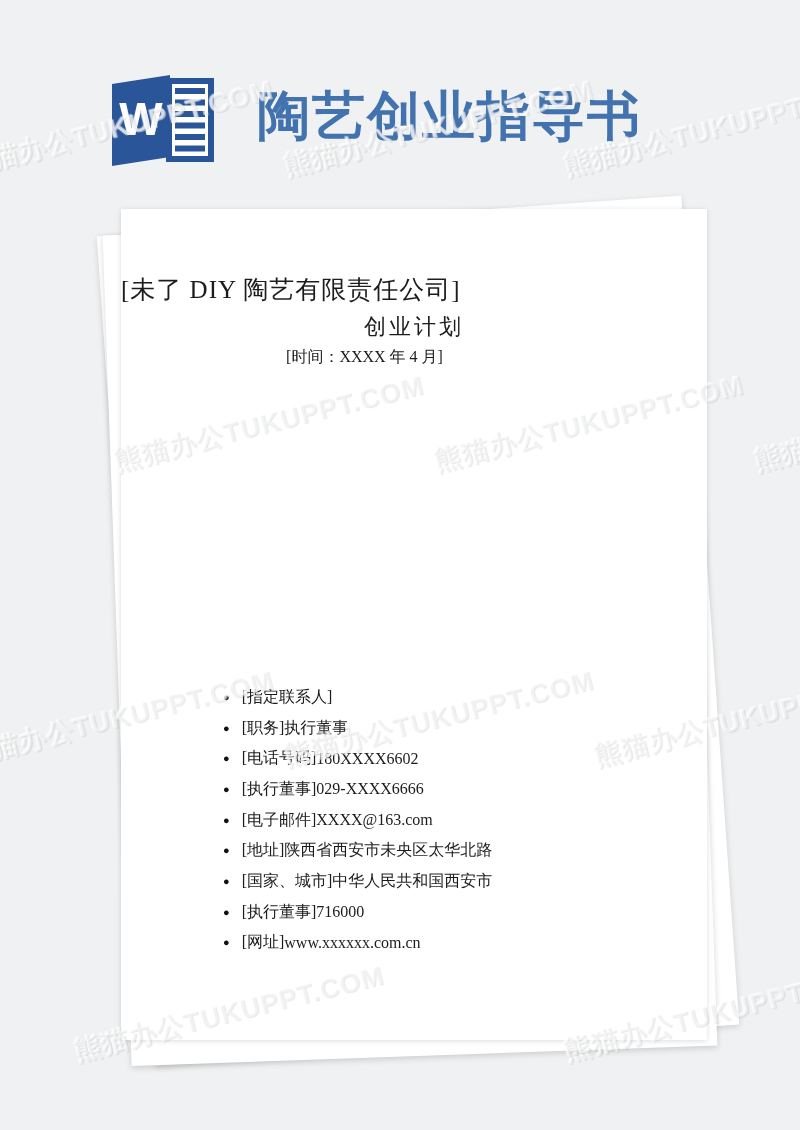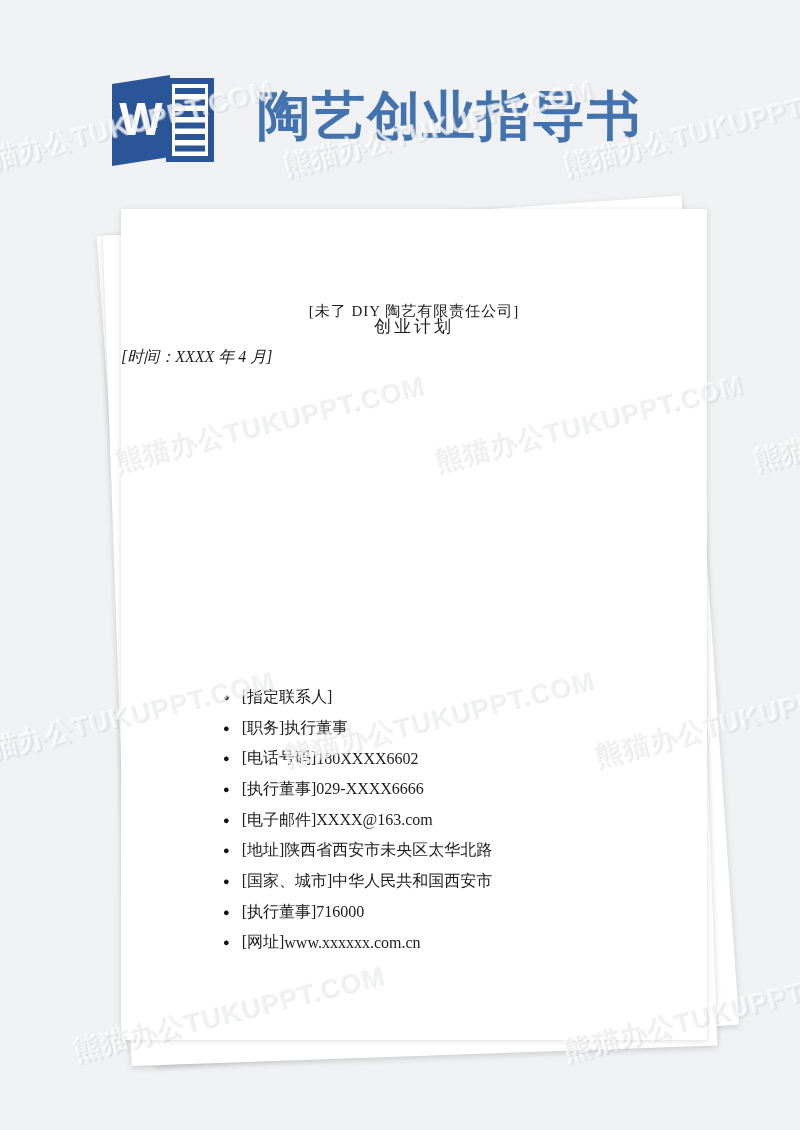--- a/index.html
+++ b/index.html
@@ -59,48 +59,46 @@
   }
   .sheet-main {
     box-shadow: 0 1px 5px rgba(0,0,0,0.14);
     font-family: "Liberation Serif", "DejaVu Serif", serif;
     color: #1c1c1c;
   }
 
   
   .doc-company {
     position: absolute;
-    left: 0; top: 89px;
+    left: 0; top: 68px;
     width: 100%;
-    text-align: center;
-    font-size: 15px;
+    font-size: 25px;
     line-height: 26px;
     letter-spacing: 1px;
     white-space: nowrap;
   }
   .doc-subtitle {
     position: absolute;
     left: 0; top: 105px;
     width: 100%;
     text-align: center;
-    font-size: 17px;
+    font-size: 22px;
     line-height: 26px;
     letter-spacing: 3px;
     white-space: nowrap;
   }
   .doc-date {
     position: absolute;
     left: 0; top: 138px;
     width: 100%;
-    text-align: left;
+    text-align: center;
     padding-right: 99px;
     font-size: 16px;
     line-height: 20px;
     white-space: nowrap;
-    font-style: italic;
   }
   .doc-list {
     position: absolute;
     left: 102px; top: 473px;
     right: 40px;
   }
   .doc-item {
     height: 30.7px;
     display: flex;
     align-items: center;

